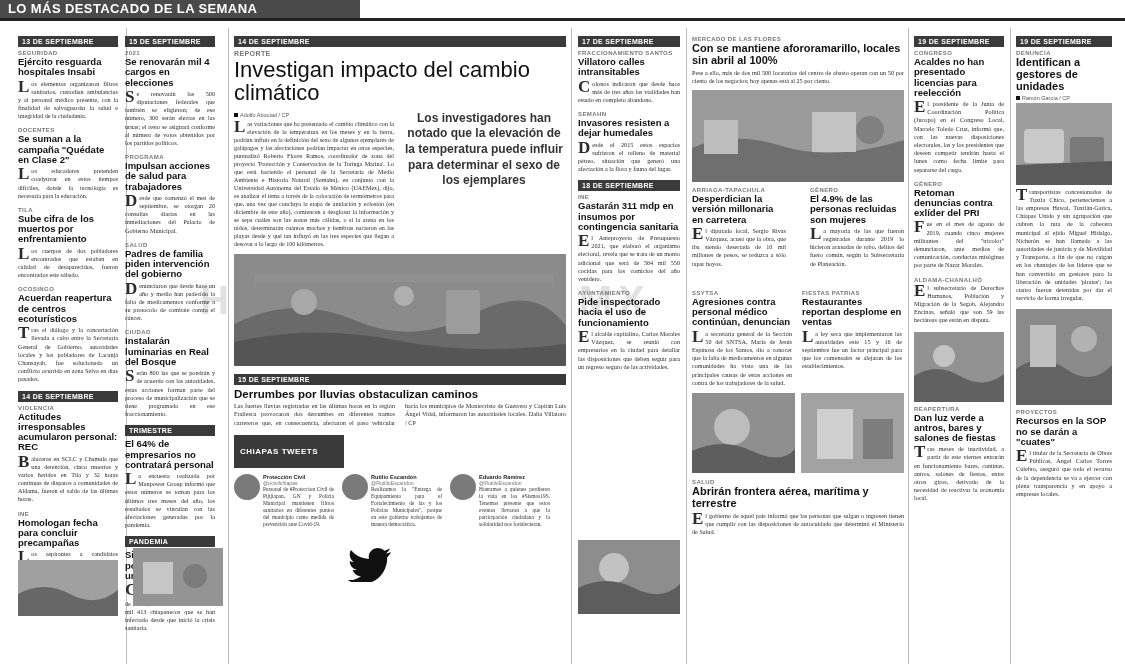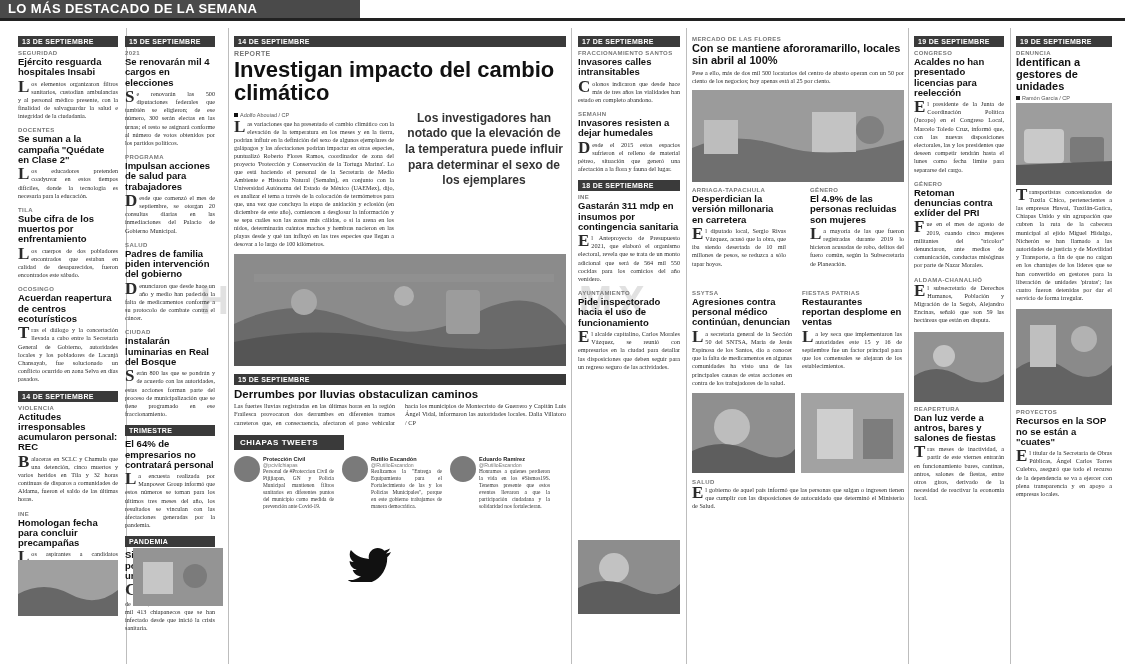--- a/index.html
+++ b/index.html
@@ -78,37 +78,37 @@
     position:absolute; left:200px; top:278px; width:700px;
     font-family:"Liberation Sans", sans-serif;
     font-weight:bold; font-size:40px; letter-spacing:6px;
     color:rgba(120,120,120,.22);
     pointer-events:none; white-space:nowrap;
   }
 
   
   .feature-hd {
     font-family:"Liberation Sans", sans-serif;
-    font-weight:bold; font-size:22px; line-height:1.04; color:#111;
+    font-weight:normal; font-size:22px; line-height:1.04; color:#111;
     margin:2px 0 6px 0;
   }
   .feature-deck {
     font-family:"Liberation Sans", sans-serif;
     font-size:12px; line-height:1.3; color:#333; font-weight:bold;text-align:center;
   }
   .wide-hd {
     font-family:"Liberation Sans", sans-serif;
     font-weight:bold; font-size:11.5px; margin:3px 0 2px 0;
   }
 
   
   .tweet-bar {
     background:#3a3a3a; color:#fff;
     font-family:"Liberation Sans", sans-serif;
-    font-size:8px; font-weight:bold; padding:3px 6px; letter-spacing:.5px;
+    font-size:8px; font-weight:bold; padding:12px 6px; letter-spacing:.5px;
   }
   .tweet-card { display:flex; gap:3px; }
   .tw-av { width:26px; height:26px; border-radius:50%; background:#7a7a7a; flex:0 0 26px; }
   .tw-name {
     font-family:"Liberation Sans", sans-serif;
     font-size:5.6px; font-weight:bold; color:#222; line-height:1.15;
   }
   .tw-handle { font-family:"Liberation Sans", sans-serif; font-size:5.2px; color:#777; }
   .tw-text { font-size:5.4px; line-height:1.3; color:#333; text-align:justify; }
 
@@ -280,21 +280,21 @@
     <svg width="44" height="34" viewBox="0 0 44 34">
       <path d="M43 4c-1.6.7-3.3 1.2-5 1.4 1.8-1.1 3.2-2.8 3.9-4.8-1.7 1-3.6 1.7-5.6 2.1C34.7 1 32.3 0 29.7 0c-5 0-9 4-9 9 0 .7.1 1.4.2 2C13.4 10.6 7.1 7.2 2.9 2.1 2.1 3.4 1.7 4.9 1.7 6.5c0 3.1 1.6 5.9 4 7.5-1.5 0-2.9-.5-4.1-1.1v.1c0 4.4 3.1 8 7.2 8.8-.8.2-1.5.3-2.4.3-.6 0-1.1-.1-1.7-.2 1.1 3.6 4.5 6.2 8.4 6.3-3.1 2.4-7 3.9-11.2 3.9-.7 0-1.4 0-2.1-.1 4 2.6 8.7 4 13.8 4 16.5 0 25.6-13.7 25.6-25.6v-1.2C41 7.5 42.2 5.9 43 4z" fill="#111"></path>
     </svg>
   </div>
 
   <div style="position:absolute; left:578px; top:36px; width:102px;">
     <div class="datebar">17 DE SEPTIEMBRE</div>
 
     <div class="art">
       <div class="kicker">FRACCIONAMIENTO SANTOS</div>
-      <div class="hd s">Invasores calles intransitables</div>
+      <div class="hd s">Villatoro calles intransitables</div>
       <div class="body dc">Colonos indicaron que desde hace más de tres años las vialidades han estado en completo abandono.</div>
     </div>
 
     <div class="art">
       <div class="kicker">SEMAHN</div>
       <div class="hd s">Invasores resisten a dejar humedales</div>
       <div class="body dc">Desde el 2015 estos espacios sufrieron el relleno de material pétreo, situación que generó una afectación a la flora y fauna del lugar.</div>
     </div>
 
     <div class="datebar" style="margin-top:4px;">18 DE SEPTIEMBRE</div>
@@ -365,20 +365,21 @@
         <svg width="103" height="80" viewBox="0 0 103 80" style="display:block">
           <rect width="103" height="80" fill="#a2a2a2"></rect>
           <rect x="16" y="16" width="36" height="50" fill="#cfcfcf"></rect>
           <rect x="62" y="26" width="30" height="40" fill="#7d7d7d"></rect>
         </svg>
       </div>
     </div>
 
     <div style="margin-top:6px;">
       <div class="kicker">SALUD</div>
+      <div class="hd m">Abrirán frontera aérea, marítima y terrestre</div>
       <div class="body dc">El gobierno de aquel país informó que las personas que salgan o ingresen tienen que cumplir con las disposiciones de autocuidado que determinó el Ministerio de Salud.</div>
     </div>
   </div>
 
   <div style="position:absolute; left:914px; top:36px; width:90px;">
     <div class="datebar">19 DE SEPTIEMBRE</div>
 
     <div class="art">
       <div class="kicker">CONGRESO</div>
       <div class="hd s">Acaldes no han presentado licencias para reelección</div>
@@ -433,21 +434,21 @@
       <svg width="96" height="96" viewBox="0 0 96 96" style="display:block">
         <rect width="96" height="96" fill="#8a8a8a"></rect>
         <path d="M0 60 Q24 42 50 60 T96 56 L96 96 L0 96Z" fill="#636363"></path>
         <rect x="14" y="16" width="26" height="42" fill="#bfbfbf"></rect>
         <circle cx="68" cy="30" r="13" fill="#b2b2b2"></circle>
       </svg>
     </div>
 
     <div class="art">
       <div class="kicker">PROYECTOS</div>
-      <div class="hd s">Recursos en la SOP no se están a "cuates"</div>
+      <div class="hd s">Recursos en la SOP no se darán a "cuates"</div>
       <div class="body dc">El titular de la Secretaría de Obras Públicas, Ángel Carlos Torres Culebro, aseguró que todo el recurso de la dependencia se va a ejercer con plena transparencia y en apoyo a empresas locales.</div>
     </div>
   </div>
 
   <div class="photo g4" style="position:absolute; left:18px; top:560px; width:100px; height:56px;">
     <svg width="100" height="56" viewBox="0 0 100 56" style="display:block">
       <rect width="100" height="56" fill="#a0a0a0"></rect>
       <path d="M0 34 Q26 20 52 34 T100 30 L100 56 L0 56Z" fill="#676767"></path>
     </svg>
   </div>

